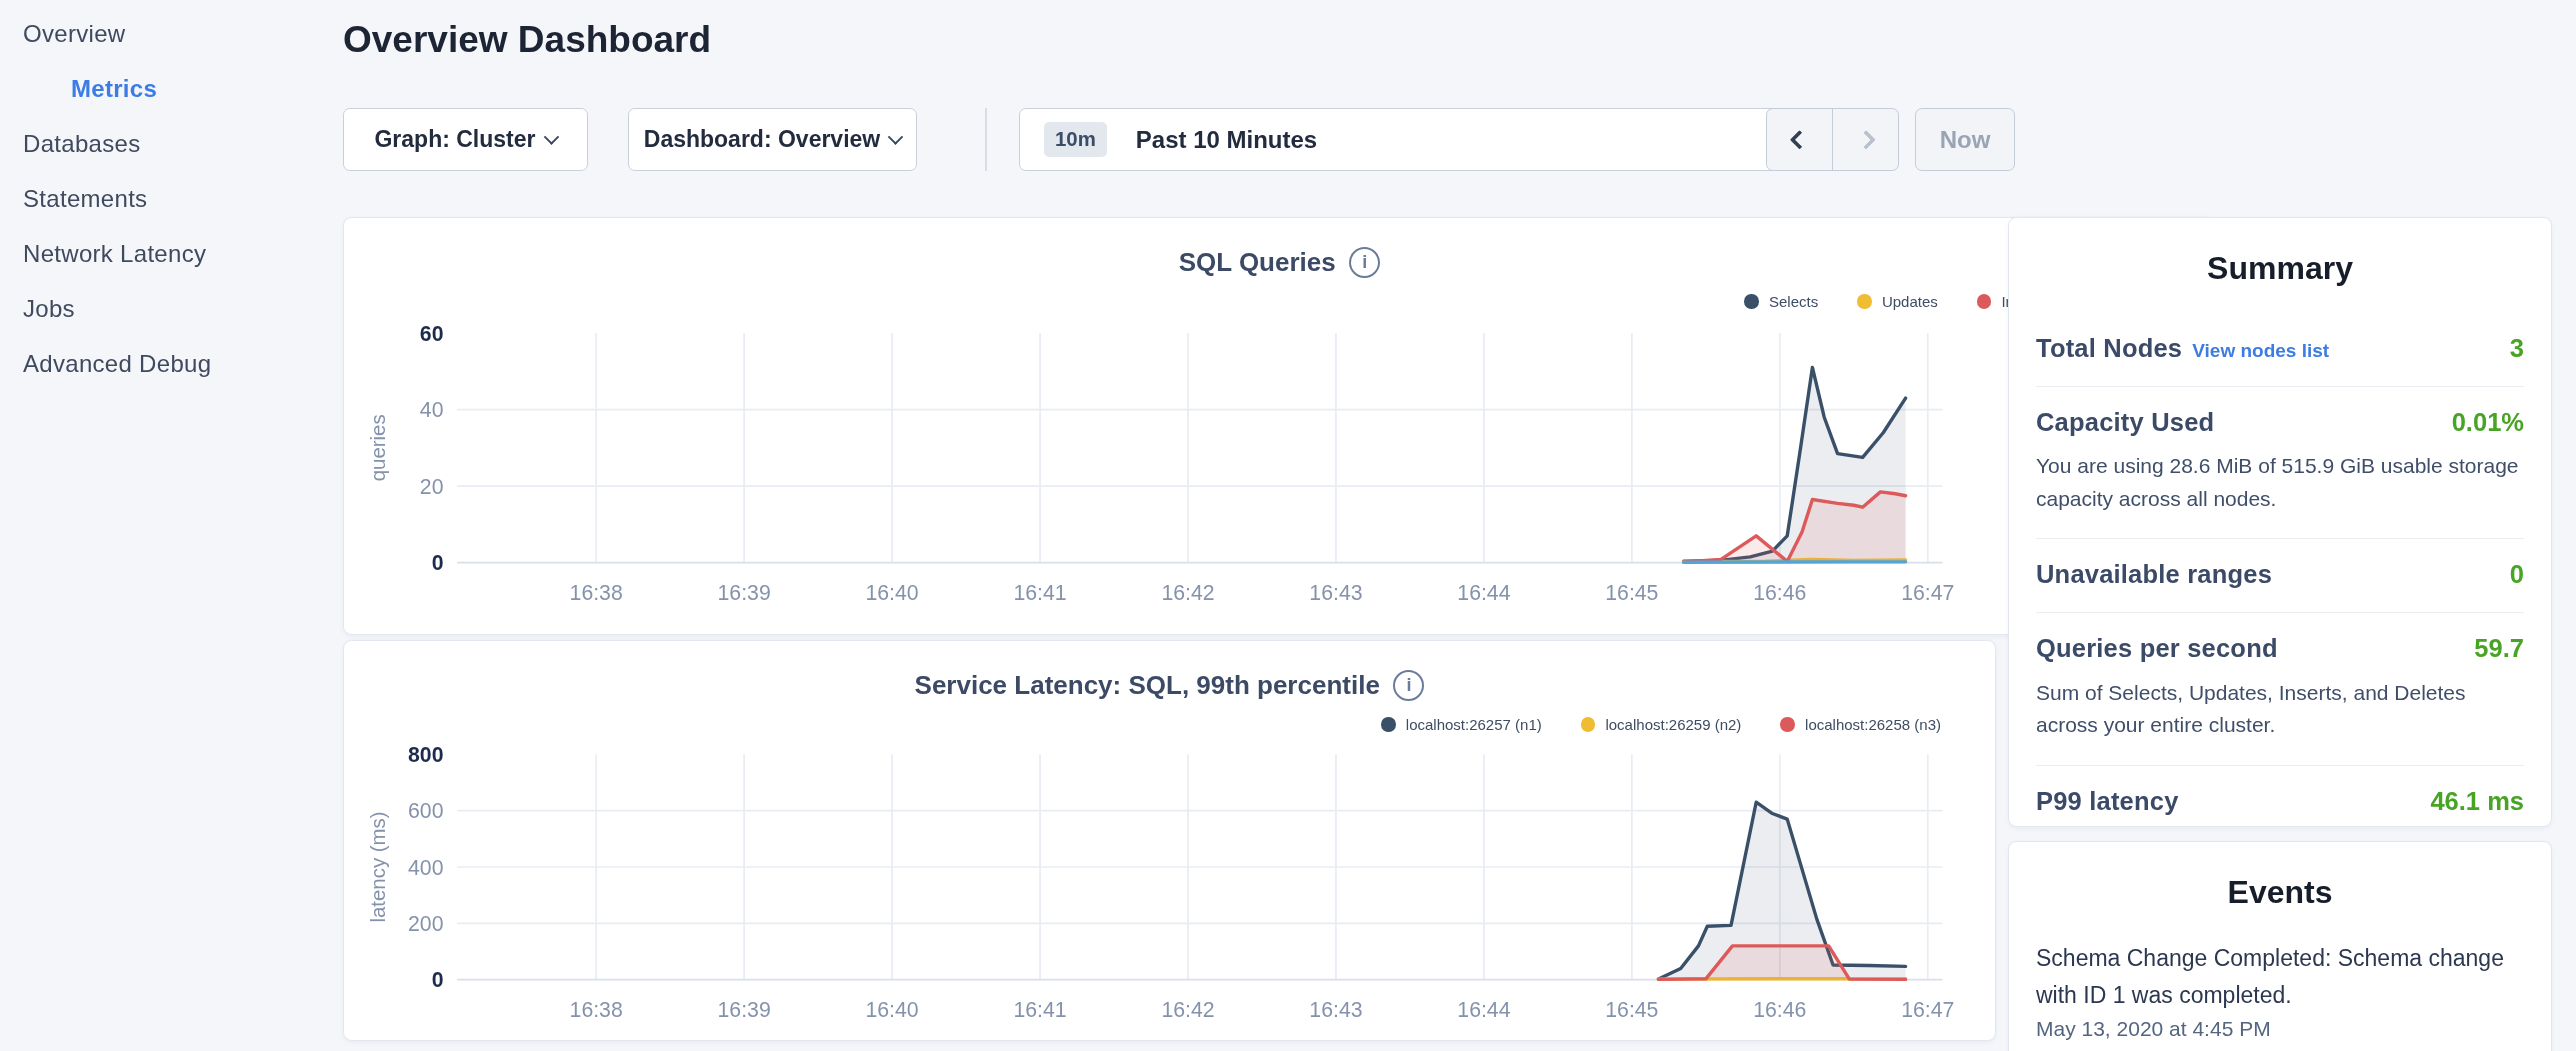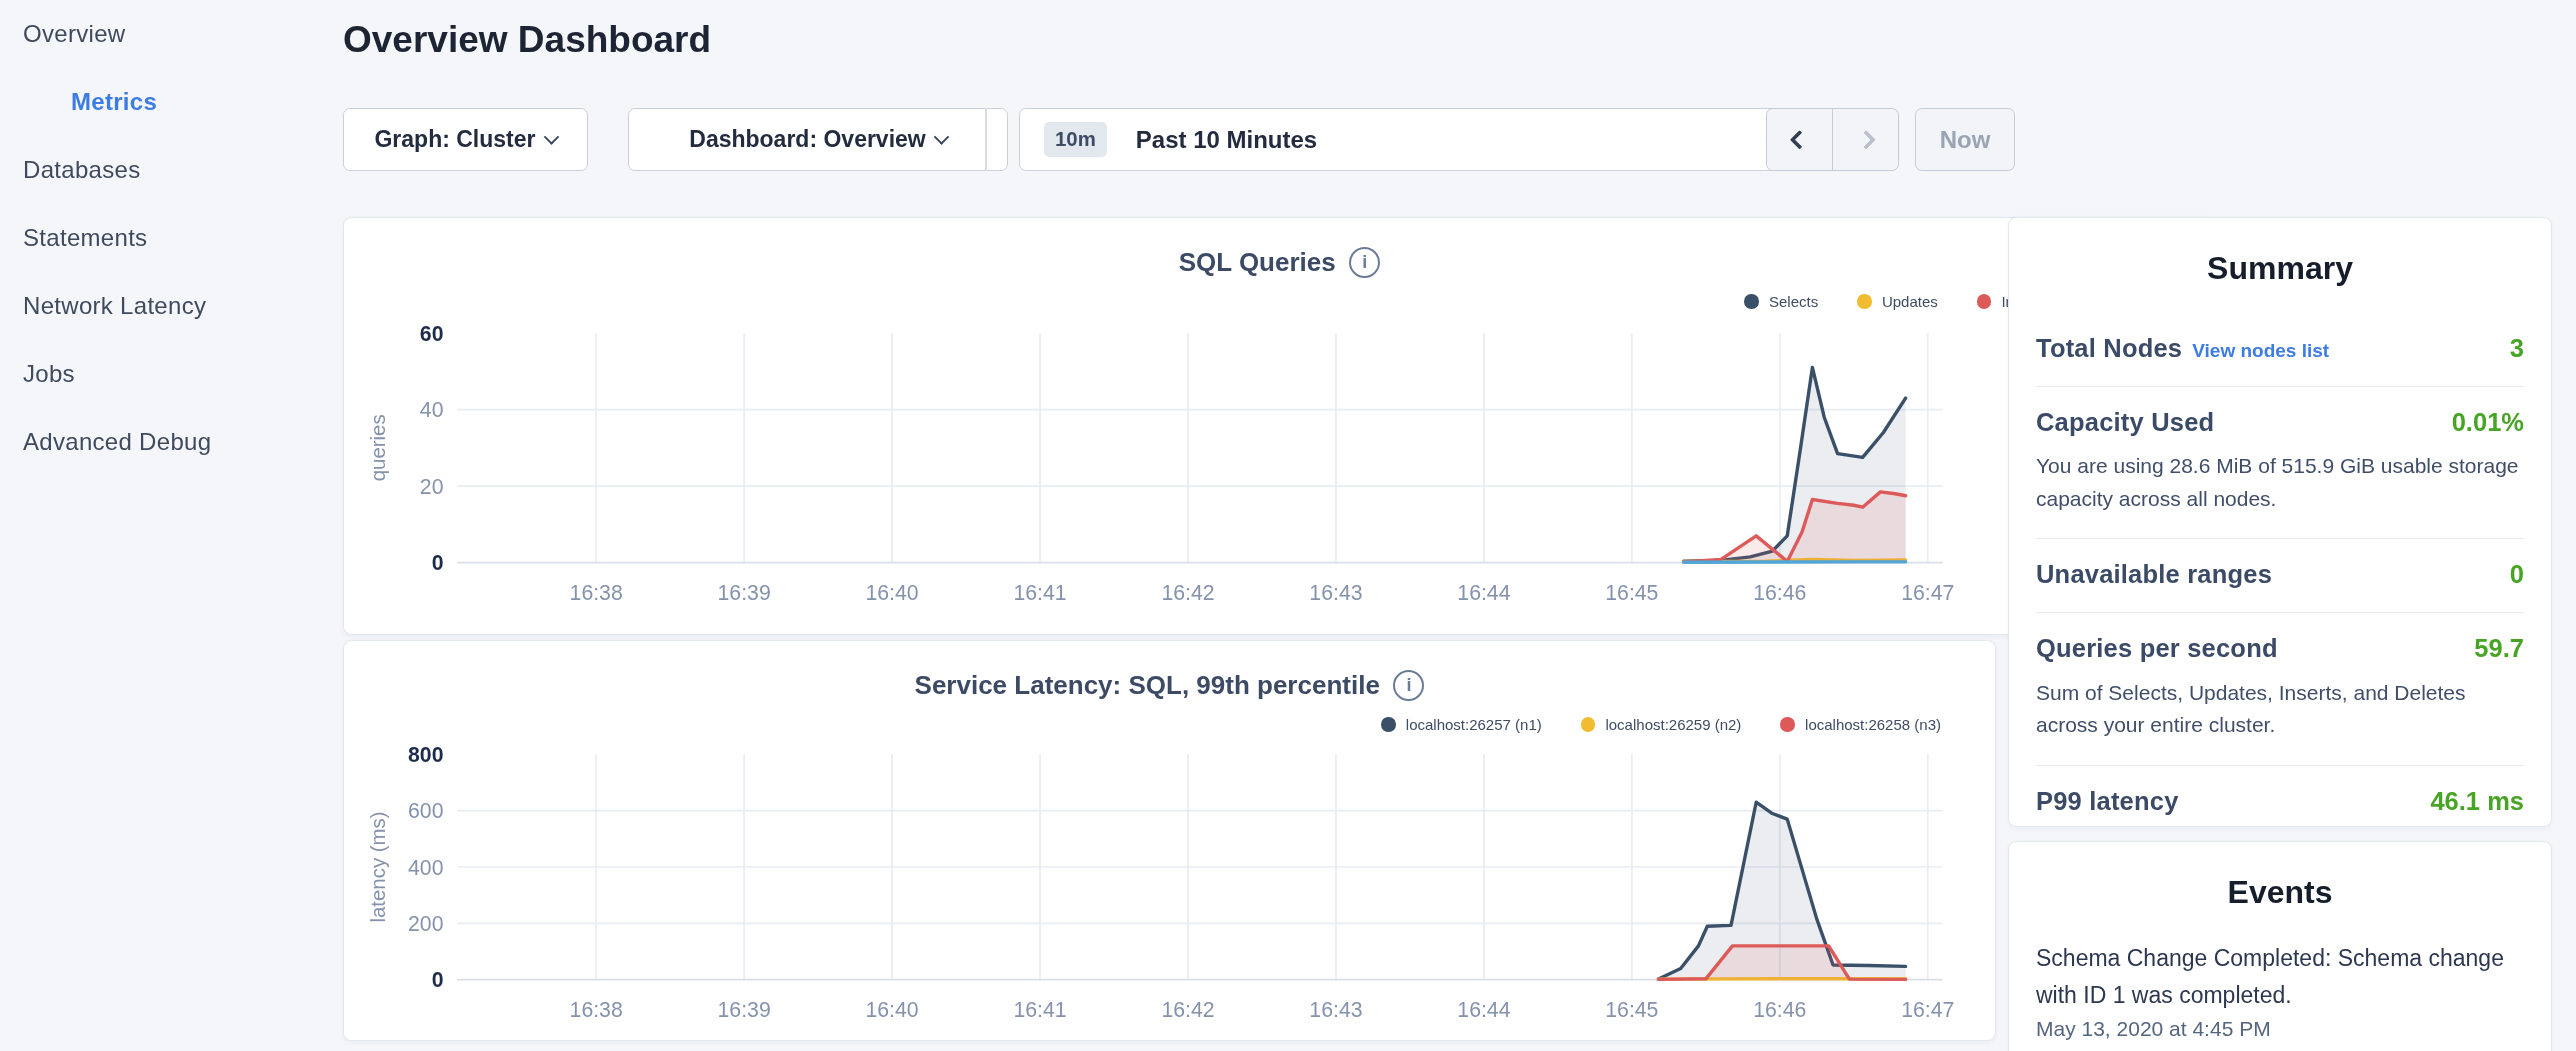--- a/index.html
+++ b/index.html
@@ -5,36 +5,36 @@
   * { margin:0; padding:0; box-sizing:border-box; }
   html,body { width:2576px; height:1051px; overflow:hidden; }
   body {
     background:#f4f6fa;
     font-family:"Liberation Sans", sans-serif;
     color:#232c3f;
     position:relative;
   }
 
   
-  .sidebar { position:absolute; left:23px; top:18.7px; display:flex; flex-direction:column; gap:39px; }
+  .sidebar { position:absolute; left:23px; top:18.7px; display:flex; flex-direction:column; gap:26px; }
   .nav-item { font-size:24px; line-height:29px; font-weight:500; color:#3f4a5e; cursor:pointer; letter-spacing:0.3px; }
   .nav-item.active { color:#3d7ce2; font-weight:700;margin-left:48px; }
 
   
   .page-title { position:absolute; left:343px; top:18.7px; font-size:37px; font-weight:600; color:#1d2534; }
 
   
   .ctl { position:absolute; top:108px; height:63px; }
   .dd {
     background:#fff; border:1.7px solid #c9d0da; border-radius:6.8px;
     display:flex; align-items:center; justify-content:center; gap:10px;
     font-size:23px; font-weight:700; color:#232c3f; cursor:pointer;
   }
   #graph-dd { left:343px; width:245px; }
-  #dash-dd  { left:628px; width:380px; }
+  #dash-dd  { left:628px; width:289px; }
   .chev { width:11px; height:11px; border-right:2.6px solid #3a465c; border-bottom:2.6px solid #3a465c; transform:rotate(45deg) translate(-1.7px,-1.7px); display:inline-block; }
   .ctl-divider { left:985px; width:1.7px; background:#d8dde5; position:absolute; top:108px; height:63px; }
   .time-box {
     left:1019px; width:785px; background:#fff; border:1.7px solid #c9d0da; border-radius:6.8px;
     display:flex; align-items:center; padding:0 24px; cursor:pointer;
   }
   .time-badge { background:#e3e8ef; border-radius:5.1px; padding:6px 11px; font-size:20.4px; font-weight:700; color:#3c4c66; }
   .time-label { margin-left:29px; font-size:24px; font-weight:700; color:#232c3f; }
   .time-box .chev { margin-left:auto; }
   .arrow-group { left:1766px; width:133px; background:#f2f4f8; border:1.7px solid #c5ccd9; border-radius:6.8px; display:flex; }

